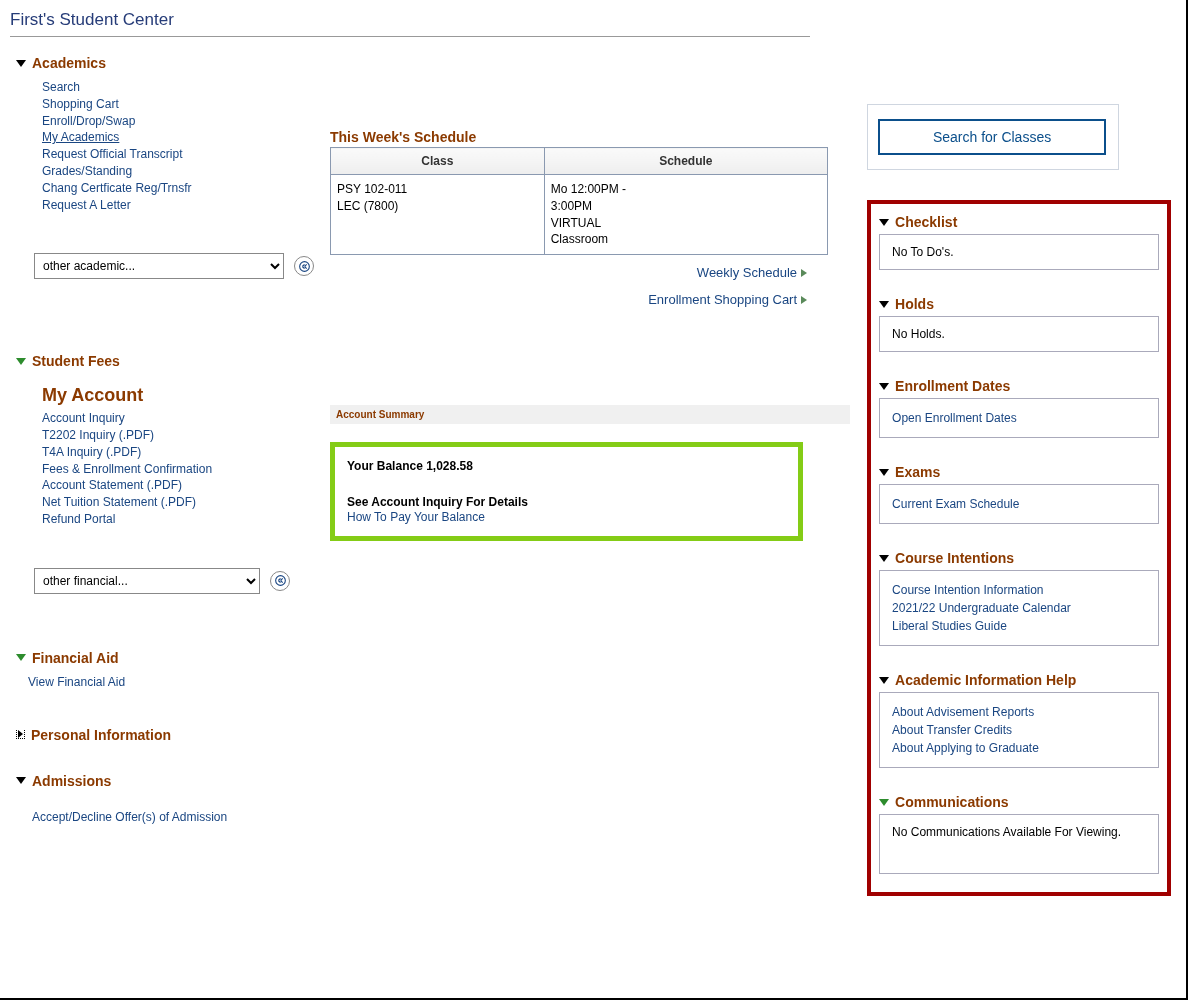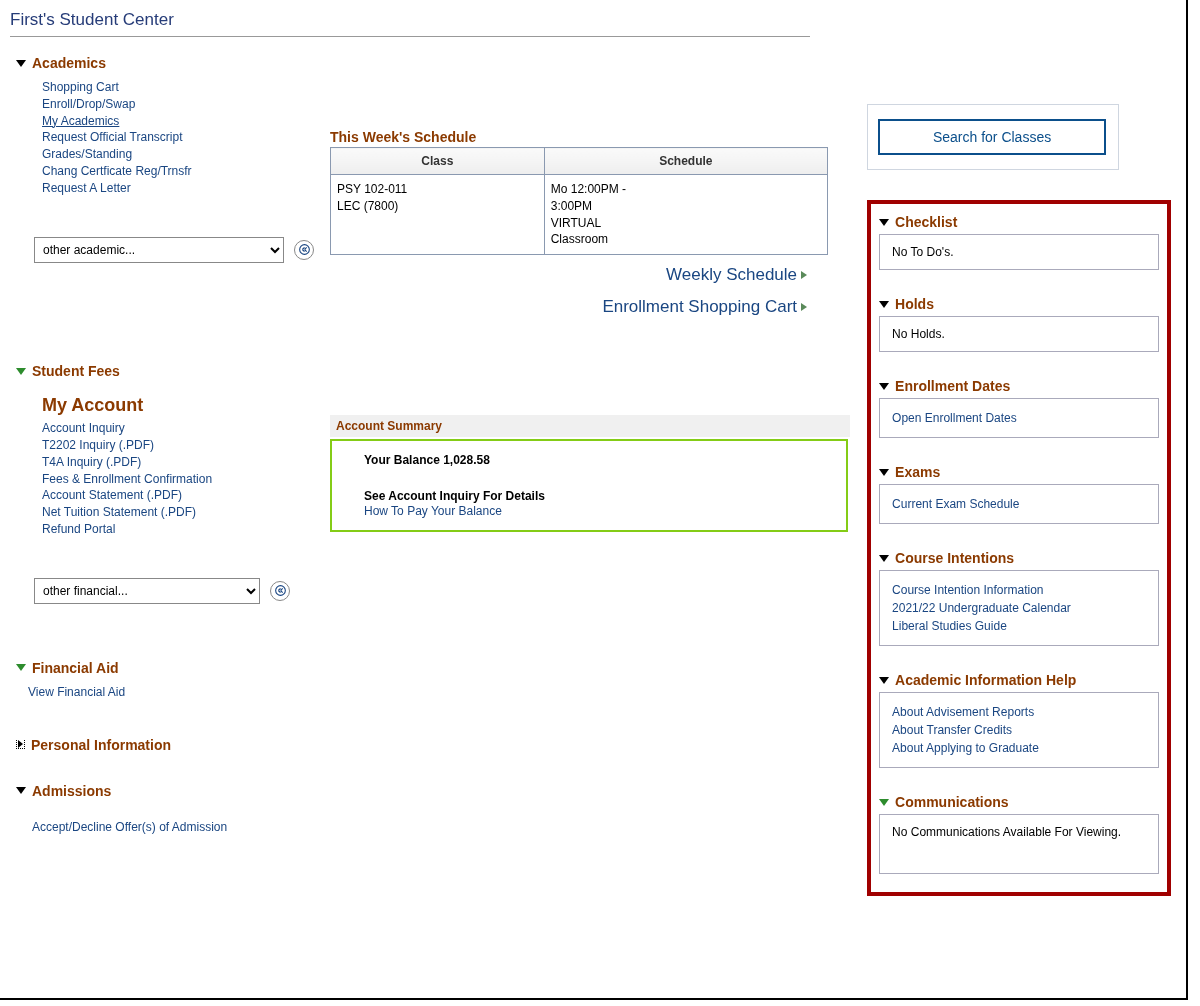--- a/index.html
+++ b/index.html
@@ -25,24 +25,24 @@
   .row2 .right { flex: 1; }
   .select-row { display: flex; align-items: center; gap: 10px; padding-left: 24px; margin-top: 40px; }
   select { width: 250px; height: 26px; border: 1px solid #888; background: #fff; font-size: 12px; padding-left: 4px; }
   .go-btn { width: 20px; height: 20px; border-radius: 50%; border: 1px solid #888; display: flex; align-items: center; justify-content: center; cursor: pointer; background: #fff; }
   .go-btn svg { width: 11px; height: 11px; }
   .schedule-title { font-size: 14px; font-weight: bold; color: #8b3a00; padding-bottom: 2px; }
   table.schedule { border-collapse: collapse; width: 498px; }
   table.schedule th { background: linear-gradient(#fafafa, #eee); border: 1px solid #8a99b0; padding: 6px; font-weight: bold; color: #333; }
   table.schedule td { border: 1px solid #8a99b0; padding: 6px; vertical-align: top; line-height: 1.4; margin-top: 10px; }
   .sched-links { text-align: right; padding: 10px 60px 0 0; }
-  .sched-links a { color: #1a4682; text-decoration: none; font-size: 17px; display: inline-flex; align-items: center; gap: 4px; margin-bottom: 12px; }
+  .sched-links a { color: #1a4682; text-decoration: none; font-size: 13px; display: inline-flex; align-items: center; gap: 4px; margin-bottom: 12px; }
   .tri-right { width: 0; height: 0; border-top: 4px solid transparent; border-bottom: 4px solid transparent; border-left: 6px solid #5a8a5a; display: inline-block; }
-  .account-summary-title { font-size: 12px; font-weight: bold; color: #8b3a00; background: #f0f0f0; padding: 4px 6px; margin-bottom: 2px; }
-  .account-box { border: 2px solid #84cc16; padding: 12px 32px; width: 518px; }
+  .account-summary-title { font-size: 10px; font-weight: bold; color: #8b3a00; background: #f0f0f0; padding: 4px 6px; margin-bottom: 18px; }
+  .account-box { border: 5px solid #84cc16; padding: 12px 12px; width: 473px; }
   .balance-line { font-weight: bold; margin-bottom: 22px; }
   .detail-line { font-weight: bold; line-height: 1.2; }
   .paynow { color: #1a4682; text-decoration: none; font-size: 12px; line-height: 1.2; display: block; }
   .search-classes-wrap { border: 1px solid #cfd6e0; padding: 14px 10px; width: 252px; margin: 0 0 30px 0; }
   .search-classes-btn { width: 228px; border: 2px solid #0b4f8b; background: #fff; color: #0b4f8b; font-size: 14px; padding: 8px 0; text-align: center; cursor: pointer; }
   .highlight-wrap { border: 4px solid #a00000; padding: 10px 8px 18px 8px; width: 304px; }
   .widget { margin-bottom: 26px; }
   .widget-header { display: flex; align-items: center; font-size: 14px; font-weight: bold; color: #8b3a00; padding-bottom: 4px; }
   .widget-header .arrow { width: 0; height: 0; border-left: 5px solid transparent; border-right: 5px solid transparent; border-top: 7px solid #000; margin-right: 6px; }
   .widget-header .arrow.green { border-top-color: #2d8c2d; }
@@ -62,20 +62,21 @@
 <div class="main-columns">
   <div class="leftcol">
 
     <div class="section-header">
       <span class="arrow"></span>
       <span>Academics</span>
     </div>
     <div class="row2">
       <div class="left">
         <div class="links">
+          <a>Search</a>
           <a>Shopping Cart</a>
           <a>Enroll/Drop/Swap</a>
           <a class="underlined">My Academics</a>
           <a>Request Official Transcript</a>
           <a>Grades/Standing</a>
           <a>Chang Certficate Reg/Trnsfr</a>
           <a>Request A Letter</a>
         </div>
         <div class="select-row">
           <select>

